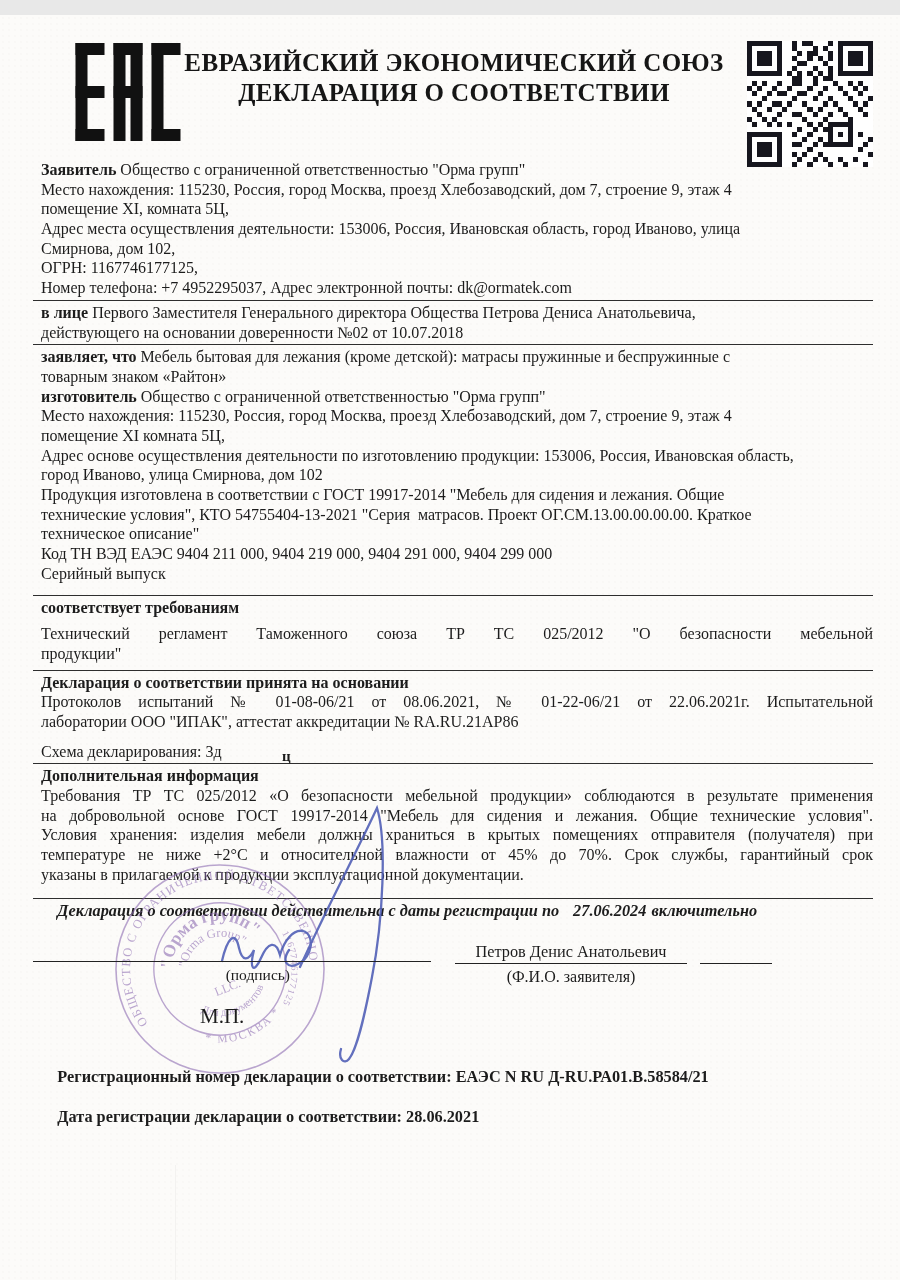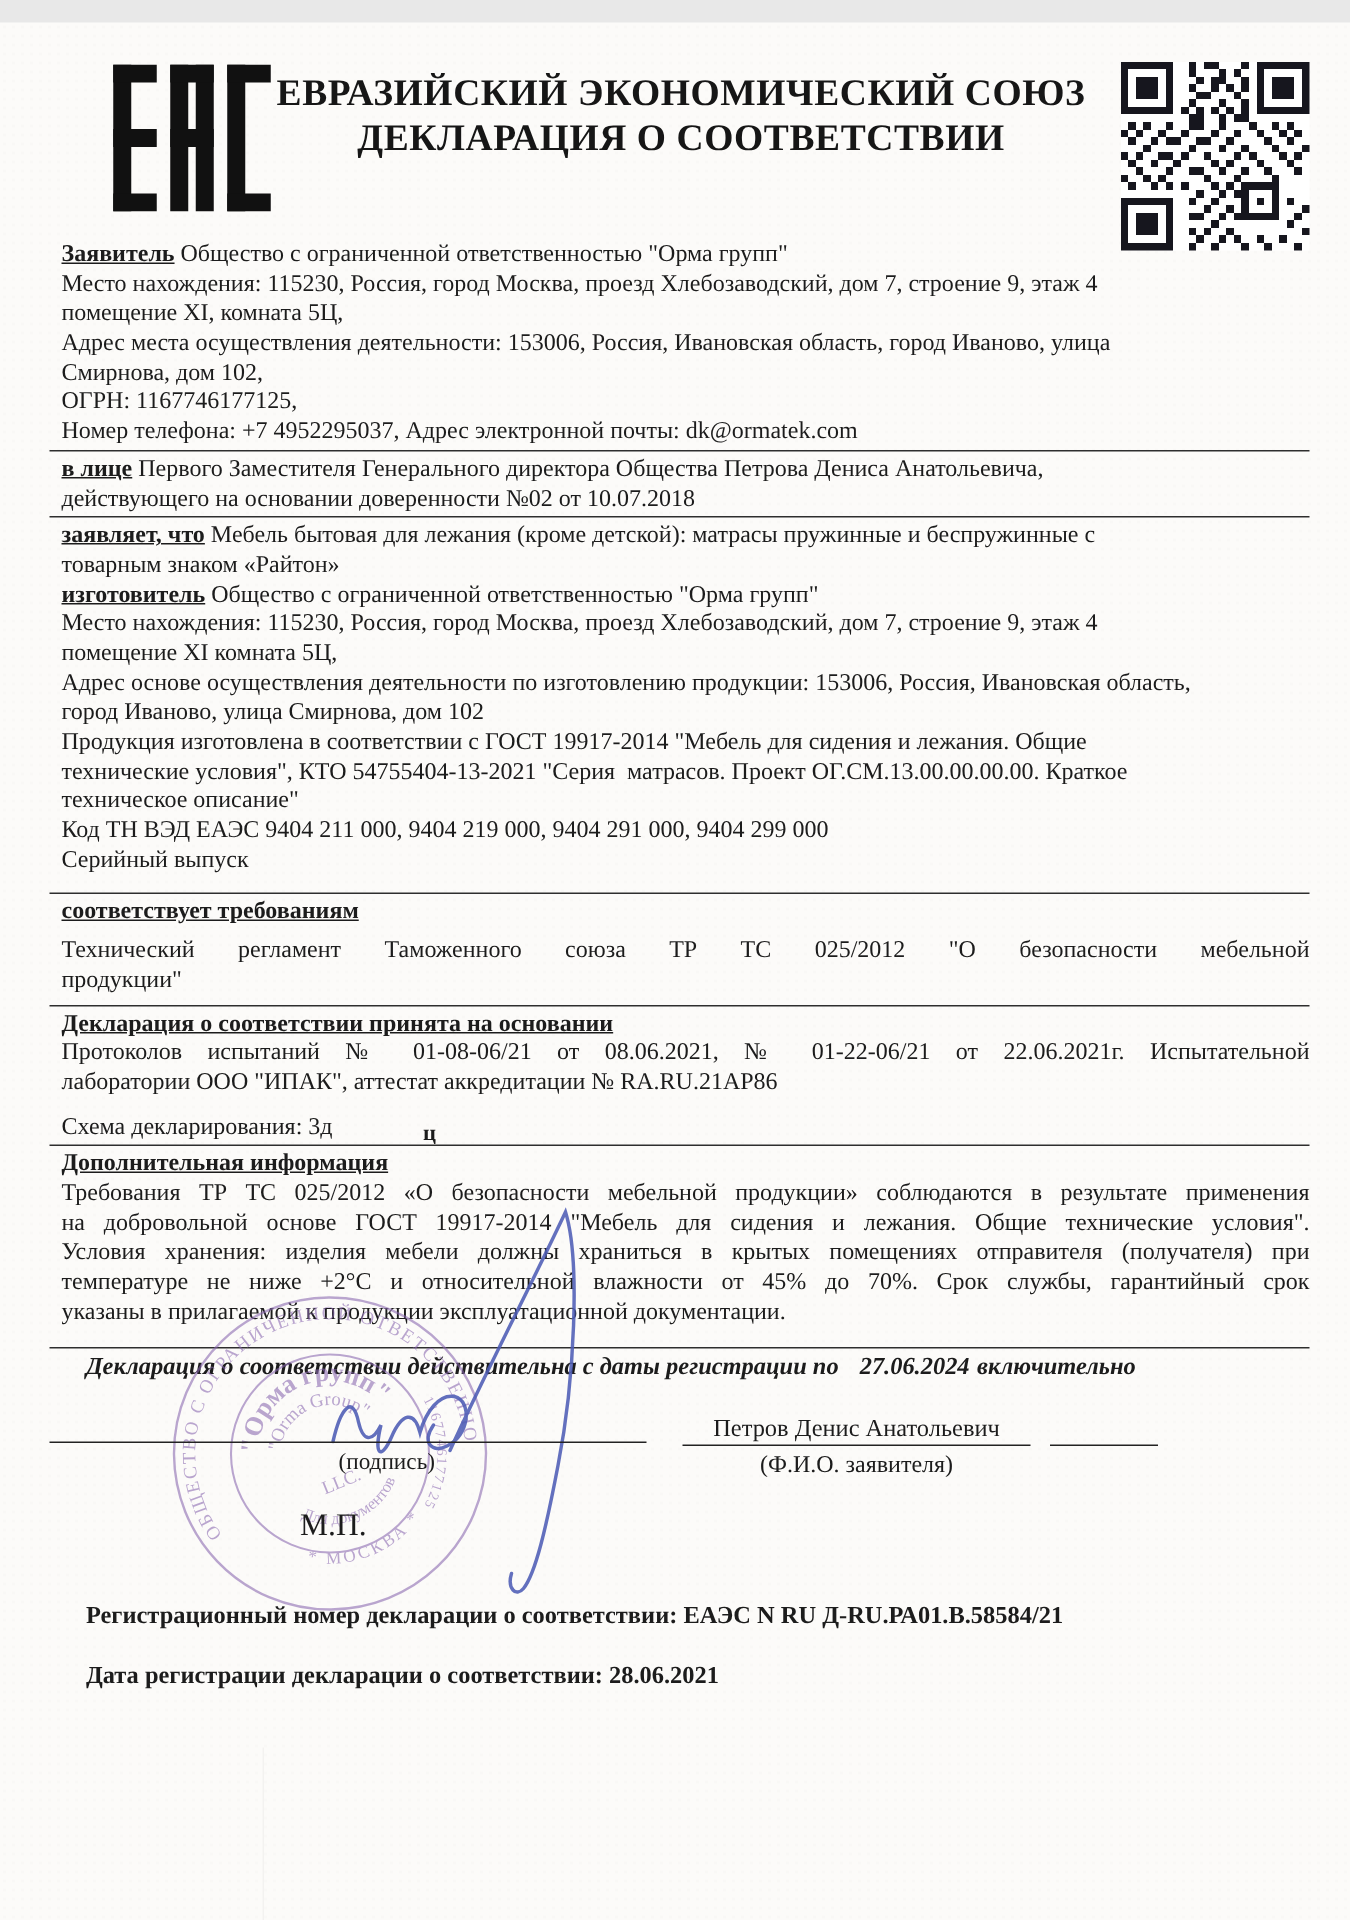--- a/index.html
+++ b/index.html
@@ -20,21 +20,21 @@
   }
   .qr{position:absolute;left:747px;top:26px;width:126px;height:126px;}
   
   .doc-body{
     position:absolute;left:33px;top:140px;width:840px;padding-top:5px;
     font-size:16px;line-height:19.7px;
   }
   .line{height:19.7px;white-space:pre;padding-left:8px;}
   .jline{height:19.7px;text-align:justify;text-align-last:justify;padding-left:8px;}
   .jline.last{text-align-last:left;}
-  .line b,.hline{font-weight:bold;text-decoration:underline;}
+  .line b,.hline{font-weight:bold;}
   .hline{height:19.7px;padding-left:8px;white-space:pre;}
   .rule{border-top:1.7px solid #2e2e2e;height:0;margin:2px 0;position:relative;}
   .mt6{margin-top:6px;} .mt10{margin-top:10px;} .mt12{margin-top:12px;} .mt14{margin-top:14px;}
   .gap6{height:6px;}
   .cyr-artifact{
     position:absolute;left:249px;top:-15px;font-weight:bold;font-size:15px;line-height:15px;
   }
   
   .validity{position:absolute;left:41px;top:866px;font-weight:bold;font-size:16.3px;white-space:pre;font-style:italic;}
   .validity .date{margin-left:14px;} .validity .suffix{margin-left:5px;}

